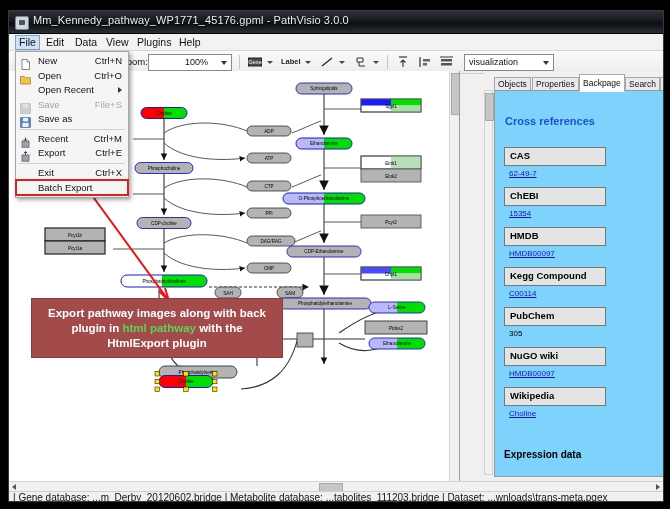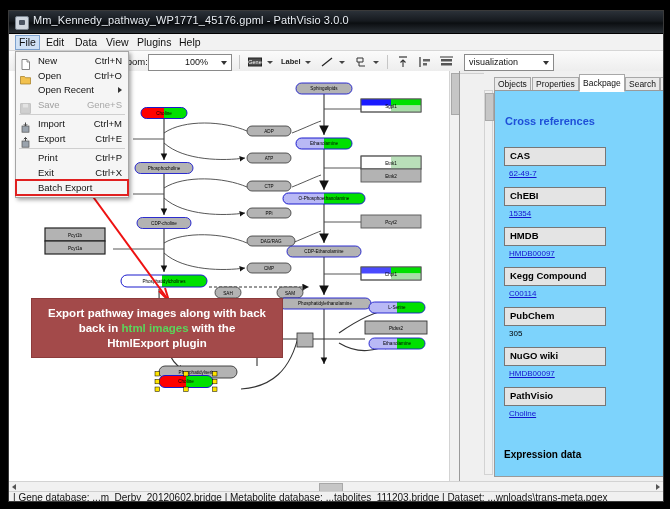--- a/index.html
+++ b/index.html
@@ -437,21 +437,21 @@
       </svg>
 
       <div class="scrollv">
         <div class="thumb"></div>
       </div>
     </div>
 
     <div class="banner">
       <div class="banner-txt">
         <span>Export pathway images along with back</span><br>
-        <span>back in </span><span class="hl">html images</span><span> with the</span><br>
+        <span>plugin in </span><span class="hl">html pathway</span><span> with the</span><br>
         <span>HtmlExport plugin</span>
       </div>
     </div>
 
     <div class="rpanel">
       <div class="panel-scroll-left">
         <div class="thumb"></div>
       </div>
 
       <div class="tabbar">
@@ -489,21 +489,21 @@
             <span>PubChem</span>
           </div>
         <div class="xval plain" style="top:238px;">305</div>
 
         <div class="xbox" style="top:256px;">
             <span>NuGO wiki</span>
           </div>
         <div class="xval" style="top:278px;">HMDB00097</div>
 
         <div class="xbox" style="top:296px;">
-            <span>PathVisio</span>
+            <span>Wikipedia</span>
           </div>
         <div class="xval" style="top:318px;">Choline</div>
 
         <div class="expr">Expression data</div>
       </div>
     </div>
 
     <div class="dropdown">
       <div class="dd-row">
         <span class="dd-ico">
@@ -529,53 +529,59 @@
         <span class="dd-sub"></span>
       </div>
       <div class="dd-row">
         <span class="dd-ico">
           <svg width="11" height="11" viewBox="0 0 11 11">
               <rect x="0.7" y="0.7" width="9.6" height="9.6" fill="#cfcfcf" stroke="#b0b0b0" stroke-width="0.7"></rect>
               <rect x="3" y="0.9" width="5" height="3.6" fill="#e3e3e3"></rect>
             </svg>
         </span>
         <span class="dd-label dim">Save</span>
-        <span class="dd-acc dim">Gene+S</span>
+        <span class="dd-acc dim">File+S</span>
+      </div>
+      <div class="dd-row">
+        <span class="dd-ico">
+          <svg width="11" height="11" viewBox="0 0 11 11">
+              <rect x="0.7" y="0.7" width="9.6" height="9.6" fill="#5a86c4" stroke="#3a5f93" stroke-width="0.7"></rect>
+              <rect x="3" y="0.9" width="5" height="3.6" fill="#e8eef7"></rect>
+              <rect x="2.4" y="6" width="6.2" height="4" fill="#eaf0f8"></rect>
+            </svg>
+        </span>
+        <span class="dd-label">Save as</span>
       </div>
 
       <div class="dd-sep"></div>
 
       <div class="dd-row">
         <span class="dd-ico">
           <svg width="11" height="11" viewBox="0 0 11 11">
               <rect x="2" y="4" width="7" height="6.2" fill="#9aa3ad" stroke="#555" stroke-width="0.7"></rect>
               <path d="M5.5 0.5 v3.2 M3.8 2.2 L5.5 3.9 L7.2 2.2" fill="none" stroke="#333" stroke-width="0.9"></path>
             </svg>
         </span>
-        <span class="dd-label">Import</span>
+        <span class="dd-label">Recent</span>
         <span class="dd-acc">Ctrl+M</span>
       </div>
       <div class="dd-row">
         <span class="dd-ico">
           <svg width="11" height="11" viewBox="0 0 11 11">
               <rect x="2" y="4" width="7" height="6.2" fill="#9aa3ad" stroke="#555" stroke-width="0.7"></rect>
               <path d="M5.5 3.9 v-3.2 M3.8 2.2 L5.5 0.5 L7.2 2.2" fill="none" stroke="#333" stroke-width="0.9"></path>
             </svg>
         </span>
         <span class="dd-label">Export</span>
         <span class="dd-acc">Ctrl+E</span>
       </div>
 
       <div class="dd-sep"></div>
 
       <div class="dd-row">
-        <span class="dd-label">Print</span>
-        <span class="dd-acc">Ctrl+P</span>
-      </div>
-      <div class="dd-row">
         <span class="dd-label">Exit</span>
         <span class="dd-acc">Ctrl+X</span>
       </div>
       <div class="dd-row dd-highlight" style="height:15px;">
         <span class="dd-label" style="top:2px;">Batch Export</span>
       </div>
     </div>
 
     <div class="hscroll">
       <i class="larr"></i>

